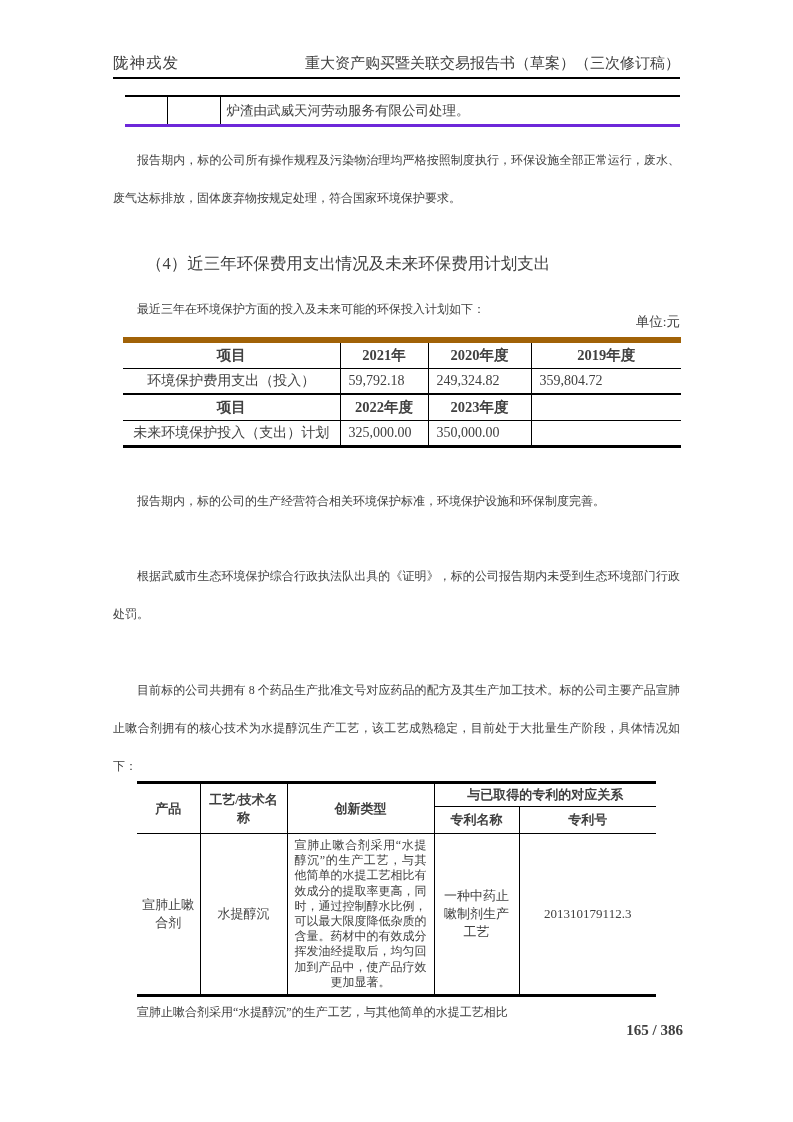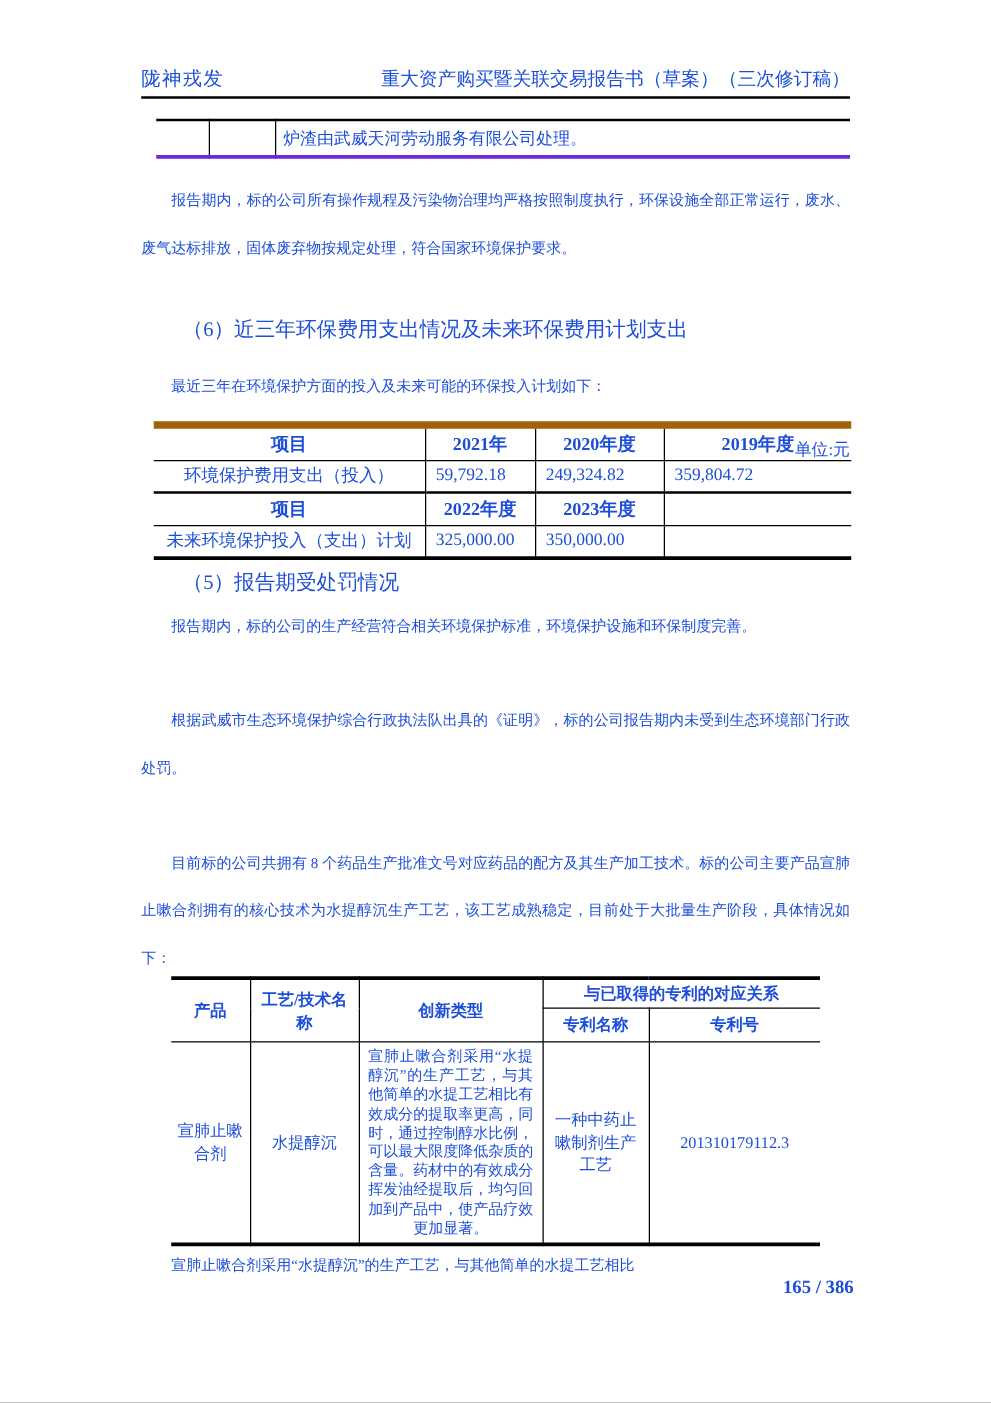--- a/index.html
+++ b/index.html
@@ -1,38 +1,38 @@
 <!DOCTYPE html>
 <html><head>
 <meta charset="utf-8">
 <style>
   html,body{margin:0;padding:0;background:#888;}
   .page{
     position:relative;
     width:793px;height:1122px;
     background:#fff;
     font-family:"Liberation Serif","DejaVu Serif",serif;
-    color:#1d4ed8;
+    color:#404040;
     overflow:hidden;
     margin:0 auto;
   }
   
   .hdr-left{position:absolute;left:113px;top:53px;font-size:15.5px;letter-spacing:1px;}
   .hdr-right{position:absolute;right:113px;top:54px;font-size:15px;}
   .hdr-rule{position:absolute;left:113px;top:77px;width:567px;height:0;border-top:2px solid #000;}
   
   .cont-table{position:absolute;left:125px;top:95px;width:555px;border-collapse:collapse;table-layout:fixed;}
   .cont-table{border-top:2px solid #000;border-bottom:3px solid #6d28d9;}
   .cont-table td{border-left:1px solid #000;font-size:13.5px;height:25px;padding:1px 6px;vertical-align:middle;}
   .cont-table td:first-child{border-left:none;}
   
   .para{position:absolute;left:113px;width:567px;font-size:12px;line-height:38px;
         text-align:justify;text-indent:2em;}
   .h-num{position:absolute;left:113px;width:567px;font-size:16.5px;line-height:38px;text-indent:2em;}
-  .unit{position:absolute;right:113px;top:313px;font-size:13.5px;margin-top:38px;}
+  .unit{position:absolute;right:113px;top:313px;font-size:13.5px;}
   .h-big{position:absolute;left:113px;width:567px;top:633px;
          font-family:"DejaVu Sans","Liberation Sans",sans-serif;
          font-weight:bold;font-size:20px;letter-spacing:.5px;}
   
   .env-table{position:absolute;left:123px;top:337px;width:558px;
              border-collapse:collapse;table-layout:fixed;
              border-top:6px solid #a16207;border-bottom:3px solid #000;}
   .env-table td{border:1px solid #000;vertical-align:middle;font-size:14px;padding:0 8px;}
   .env-table td:first-child{border-left:none;}
   .env-table td:last-child{border-right:none;}
@@ -76,21 +76,21 @@
     <tbody>
         <tr>
       <td></td>
       <td></td>
       <td>炉渣由武威天河劳动服务有限公司处理。</td>
     </tr>
   </tbody>
     </table>
 
   <div class="para" style="top:141px">报告期内，标的公司所有操作规程及污染物治理均严格按照制度执行，环保设施全部正常运行，废水、废气达标排放，固体废弃物按规定处理，符合国家环境保护要求。</div>
-  <div class="h-num" style="top:245px">（6）近三年环保费用支出情况及未来环保费用计划支出</div>
+  <div class="h-num" style="top:245px">（4）近三年环保费用支出情况及未来环保费用计划支出</div>
   <div class="para" style="top:290px">最近三年在环境保护方面的投入及未来可能的环保投入计划如下：</div>
   <div class="unit">单位:元</div>
 
   <table class="env-table">
     <colgroup>
         <col style="width:217px">
         <col style="width:88px">
         <col style="width:103px">
         <col style="width:150px">
       </colgroup>
@@ -115,21 +115,20 @@
     </tr>
     <tr class="drow">
       <td class="c">未来环境保护投入（支出）计划</td>
       <td class="r">325,000.00</td>
       <td class="r">350,000.00</td>
       <td class="r"></td>
     </tr>
   </tbody>
     </table>
 
-  <div class="h-num" style="top:447px">（5）报告期受处罚情况</div>
   <div class="para" style="top:557px">根据武威市生态环境保护综合行政执法队出具的《证明》，标的公司报告期内未受到生态环境部门行政处罚。</div>
   <div class="para" style="top:482px">报告期内，标的公司的生产经营符合相关环境保护标准，环境保护设施和环保制度完善。</div>
 
   <div class="para" style="top:671px">目前标的公司共拥有 8 个药品生产批准文号对应药品的配方及其生产加工技术。标的公司主要产品宣肺止嗽合剂拥有的核心技术为水提醇沉生产工艺，该工艺成熟稳定，目前处于大批量生产阶段，具体情况如下：</div>
 
   <table class="tech-table">
     <colgroup>
         <col style="width:63px">
         <col style="width:87px">
         <col style="width:147px">

